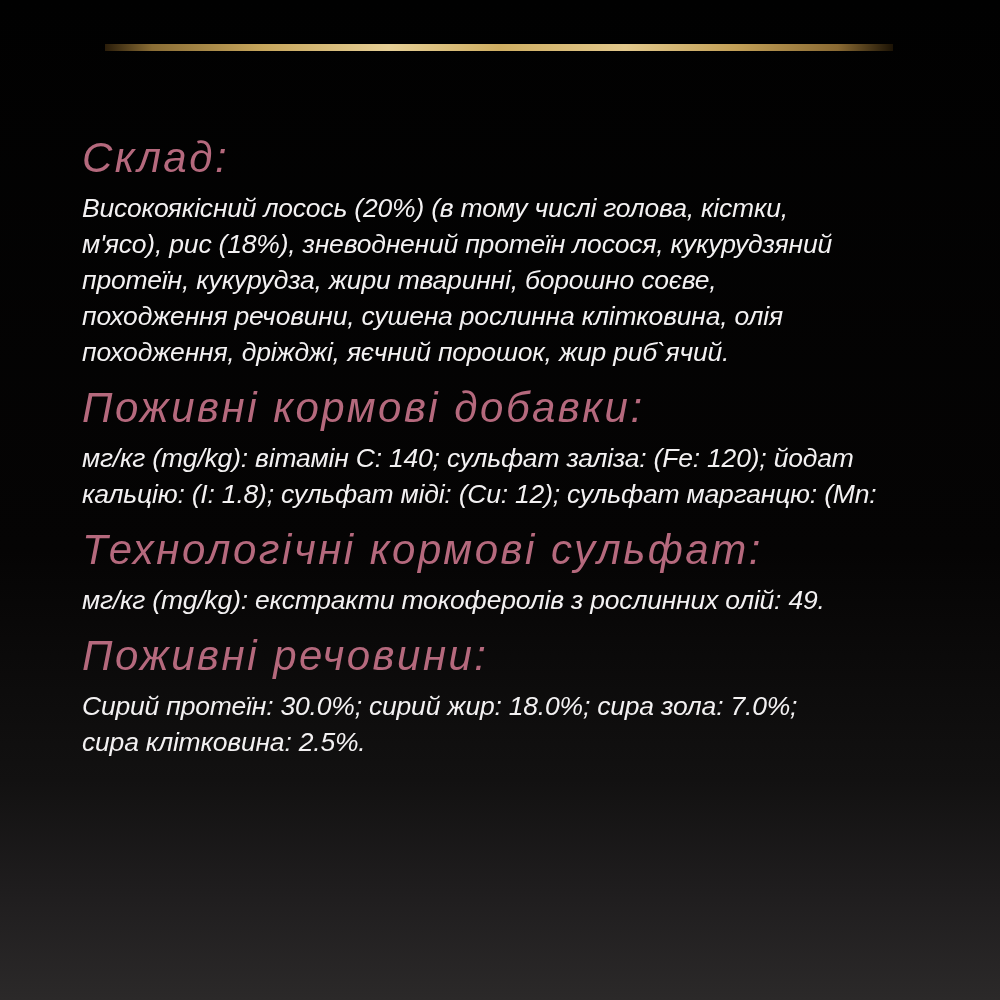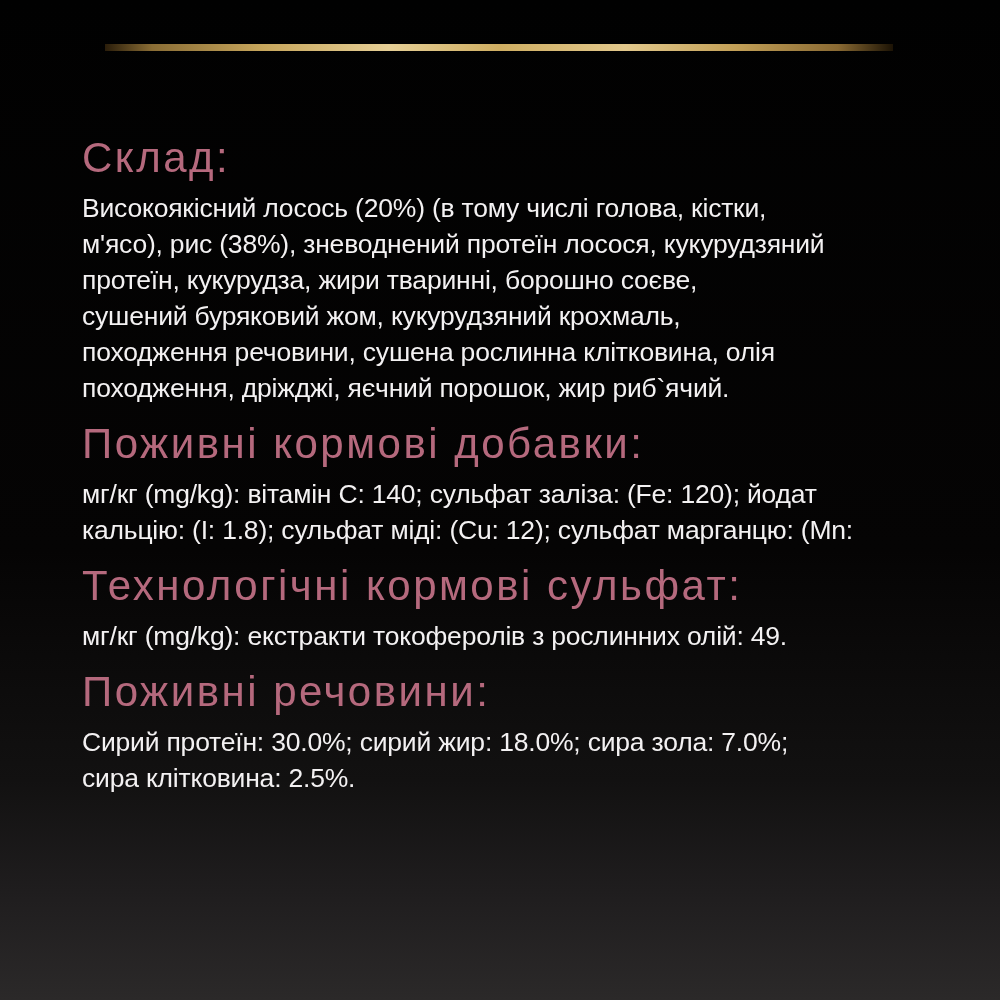--- a/index.html
+++ b/index.html
@@ -33,20 +33,21 @@
       #1c1305 100%);
   }
   .content {
     position: absolute;
     left: 82px;
     top: 134px;
     width: 860px;
   }
   .section {
     margin-bottom: 14px;
+    font-style: italic;
   }
   .section-heading {
     margin: 0 0 8px 0;
     font-size: 42px;
     line-height: 48px;
     font-weight: 400;
     letter-spacing: 2.5px;
     color: #b5697d;
   }
   .body-text {
@@ -69,23 +70,22 @@
 
 <div class="page">
 
   <div class="gold-bar"></div>
 
   <div class="content">
 
     <div class="section">
       <h2 class="section-heading">Склад:</h2>
       <div class="body-text">Високоякісний лосось (20%) (в тому числі голова, кістки,</div>
-      <div class="body-text">м'ясо), рис (38%), зневоднений протеїн лосося, кукурудзяний</div>
+      <div class="body-text">м'ясо), рис (18%), зневоднений протеїн лосося, кукурудзяний</div>
       <div class="body-text">протеїн, кукурудза, жири тваринні, борошно соєве,</div>
-      <div class="body-text">сушений буряковий жом, кукурудзяний крохмаль,</div>
       <div class="body-text">походження речовини, сушена рослинна клітковина, олія</div>
       <div class="body-text">походження, дріжджі, яєчний порошок, жир риб`ячий.</div>
     </div>
 
     <div class="section">
       <h2 class="section-heading">Поживні кормові добавки:</h2>
       <div class="body-text">мг/кг (mg/kg): вітамін C: 140; сульфат заліза: (Fe: 120); йодат</div>
       <div class="body-text">кальцію: (I: 1.8); сульфат міді: (Cu: 12); сульфат марганцю: (Mn:</div>
     </div>
 

